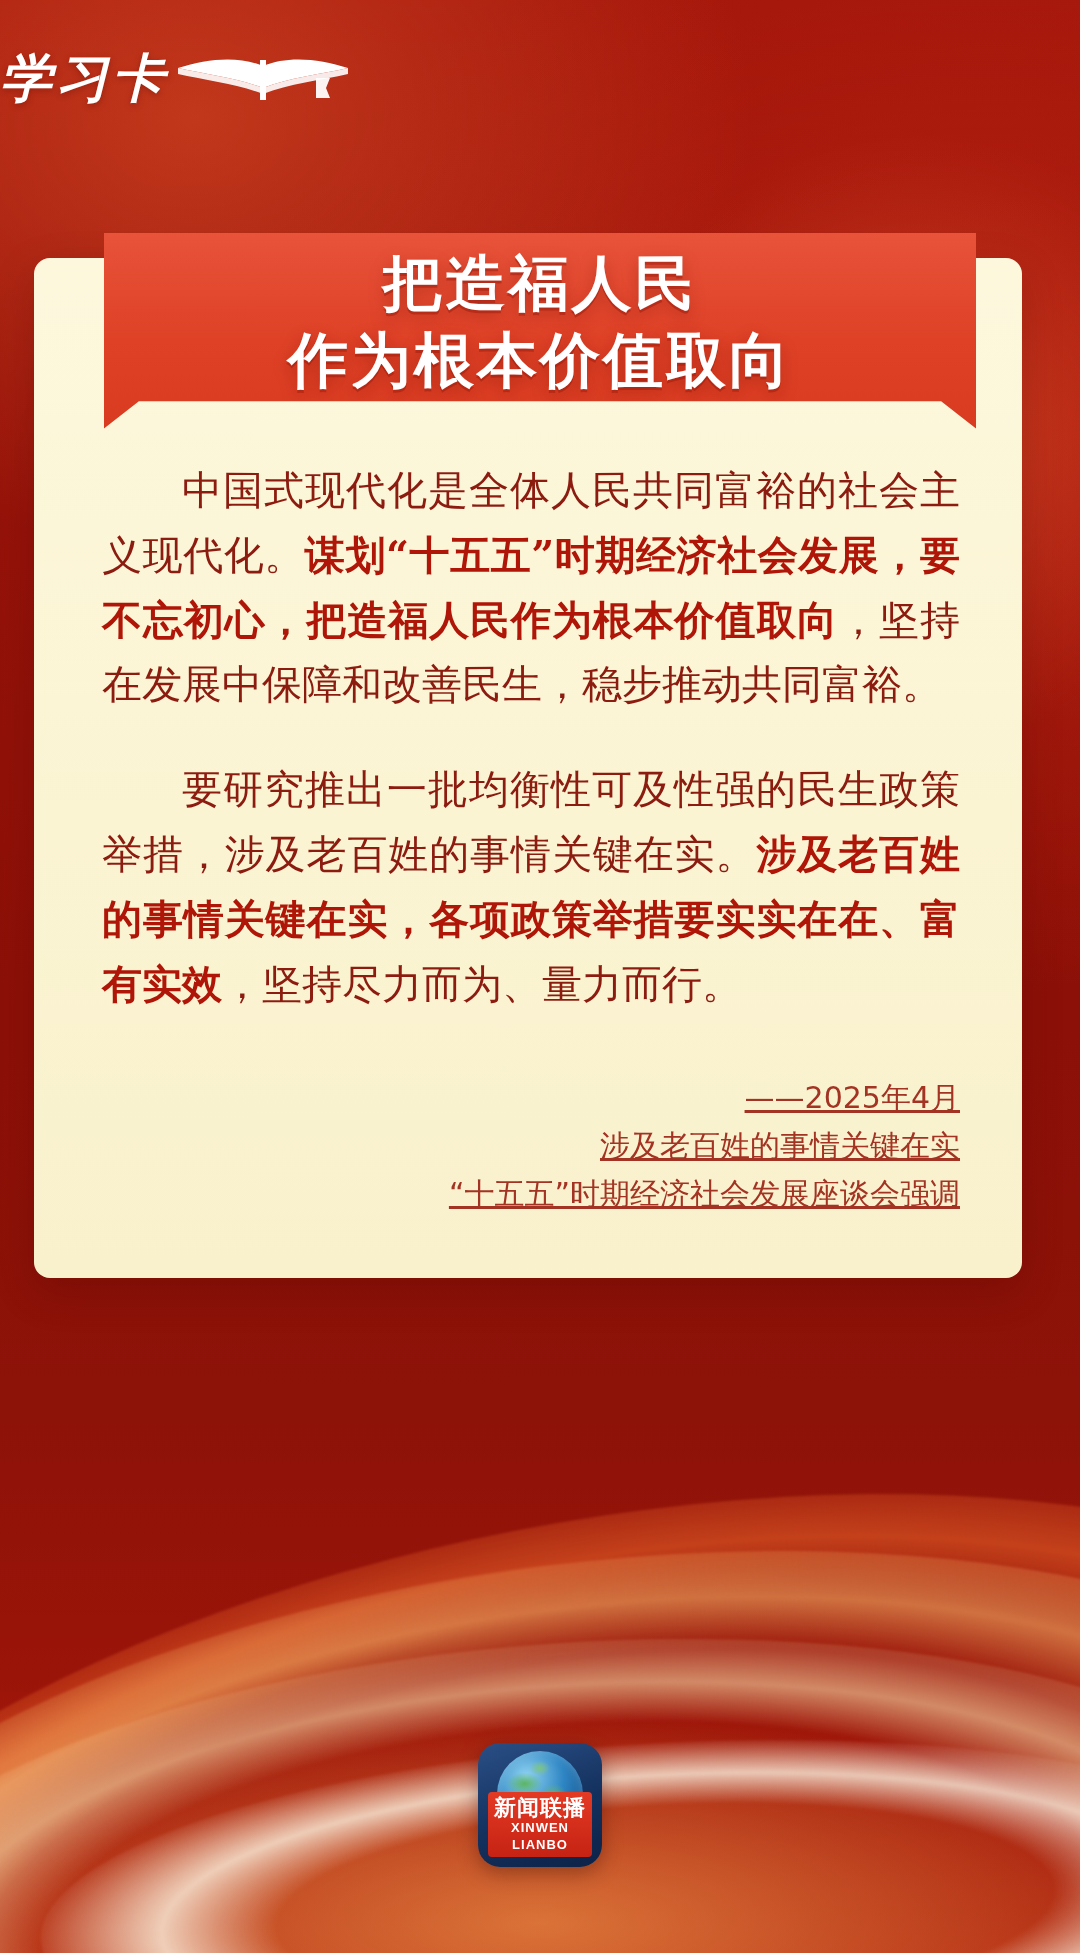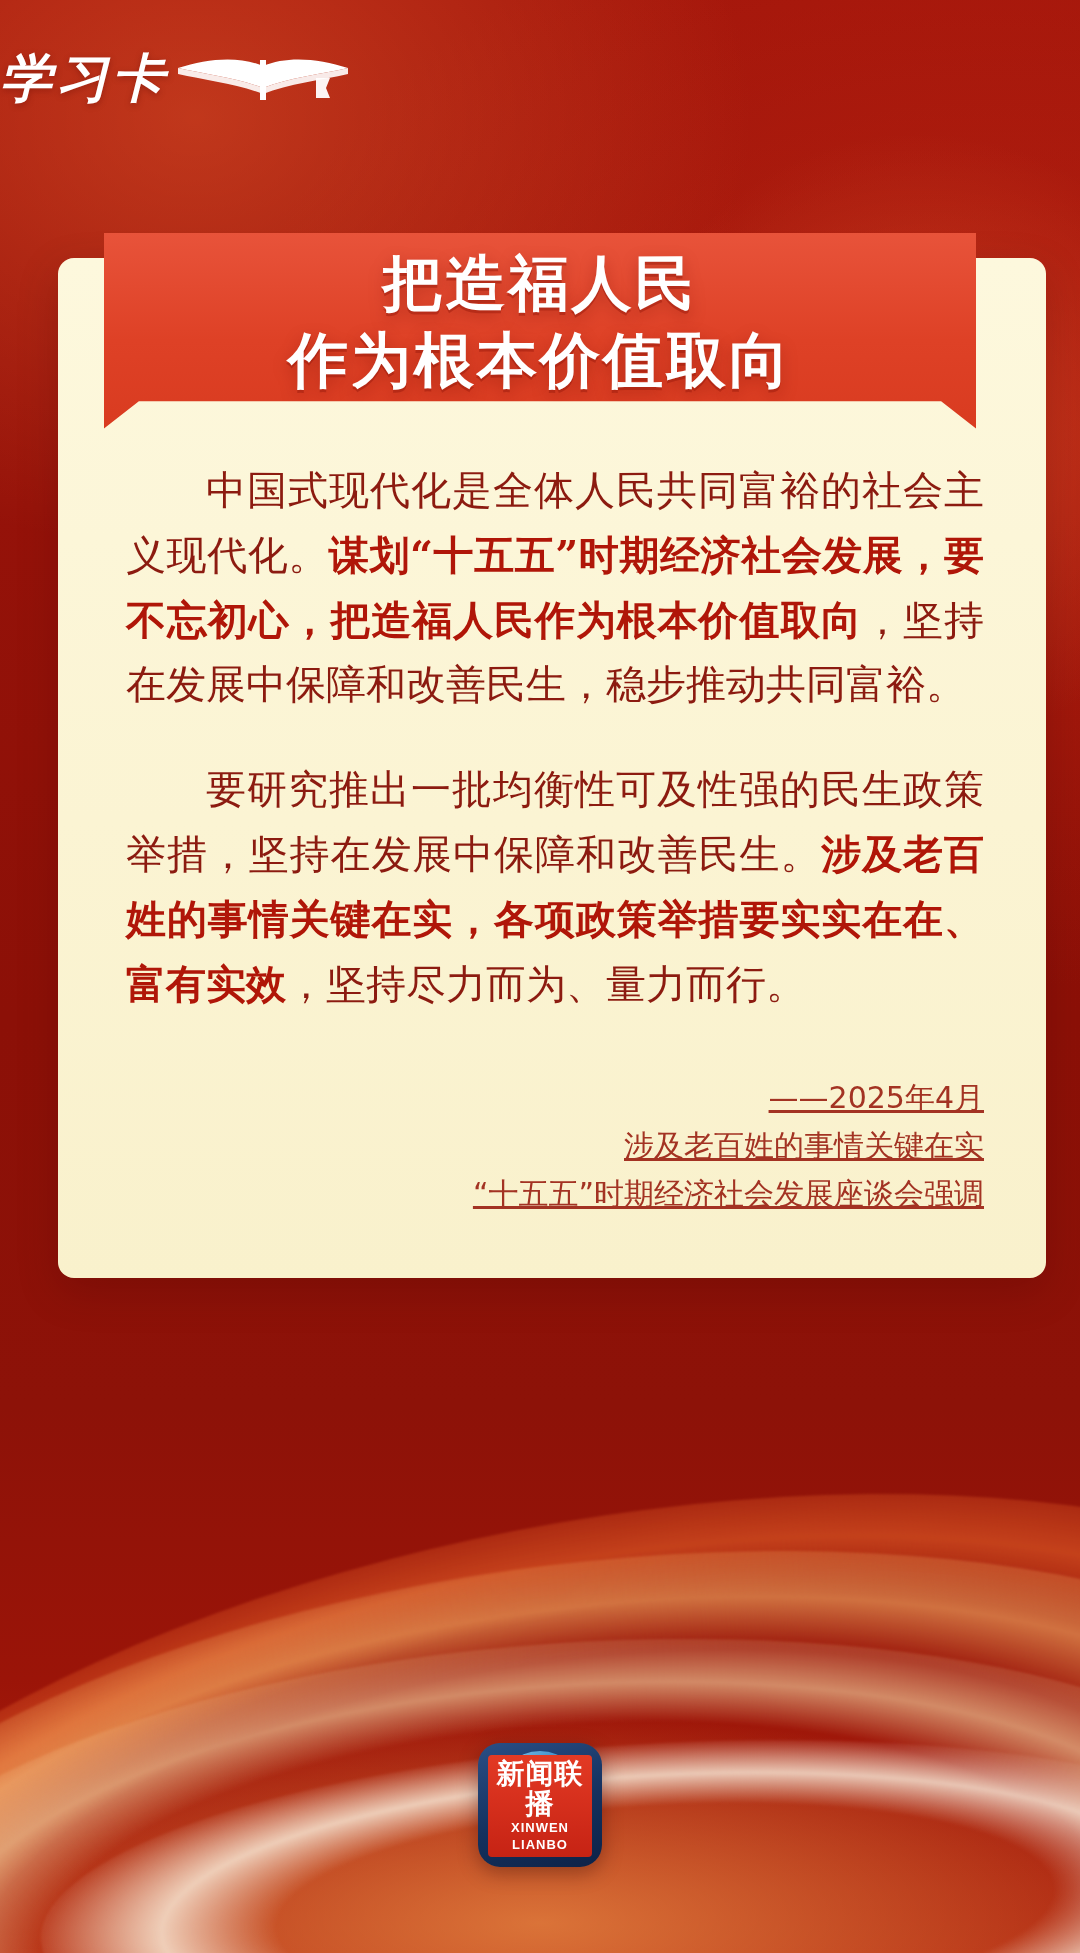--- a/index.html
+++ b/index.html
@@ -138,21 +138,21 @@
     line-height: 1.28;
     color: #ffffff;
     letter-spacing: 3px;
     text-shadow: 0 3px 0 rgba(150,25,10,0.45), 0 6px 16px rgba(120,15,5,0.35);
   }
 
   
   .card {
     position: absolute;
     top: 258px;
-    left: 58px;
+    left: 34px;
     width: 988px;
     height: 1020px;
     background: linear-gradient(180deg, #fdf8dd 0%, #fbf4d3 55%, #f9f1cc 100%);
     border-radius: 16px;
     box-shadow: 0 14px 40px rgba(70,5,0,0.22);
     z-index: 3;
   }
   .card-inner {
     position: absolute;
     top: 200px;
@@ -230,21 +230,21 @@
     z-index: 2;
     width: 104px;
     background: linear-gradient(180deg, #e33a24 0%, #c62314 100%);
     border-radius: 4px;
     padding: 4px 0 3px;
     text-align: center;
   }
   .badge-cn {
     font-family: "DejaVu Sans", "Liberation Sans", sans-serif;
     font-weight: 700;
-    font-size: 28px;
+    font-size: 22px;
     letter-spacing: 1px;
     color: #ffffff;
     line-height: 1.1;
   }
   .badge-en {
     font-family: "Liberation Sans", sans-serif;
     font-weight: 700;
     font-size: 13px;
     letter-spacing: 1px;
     color: #ffffff;
@@ -273,21 +273,21 @@
   </div>
 
   <div class="card">
     <div class="card-inner">
 
       <p class="para">
         <span>中国式现代化是全体人民共同富裕的社会主义现代化。</span><b>谋划“十五五”时期经济社会发展，要不忘初心，把造福人民作为根本价值取向</b><span>，坚持在发展中保障和改善民生，稳步推动共同富裕。</span>
       </p>
 
       <p class="para">
-        <span>要研究推出一批均衡性可及性强的民生政策举措，坚持在发展中保障和改善民生。</span><b>涉及老百姓的事情关键在实，各项政策举措要实实在在、富有实效</b><span>，坚持尽力而为、量力而行。</span>
+        <span>要研究推出一批均衡性可及性强的民生政策举措，涉及老百姓的事情关键在实。</span><b>涉及老百姓的事情关键在实，各项政策举措要实实在在、富有实效</b><span>，坚持尽力而为、量力而行。</span>
       </p>
 
       <div class="attribution">
         <div>——2025年4月</div>
         <div>涉及老百姓的事情关键在实</div>
         <div>“十五五”时期经济社会发展座谈会强调</div>
       </div>
 
     </div>
   </div>

